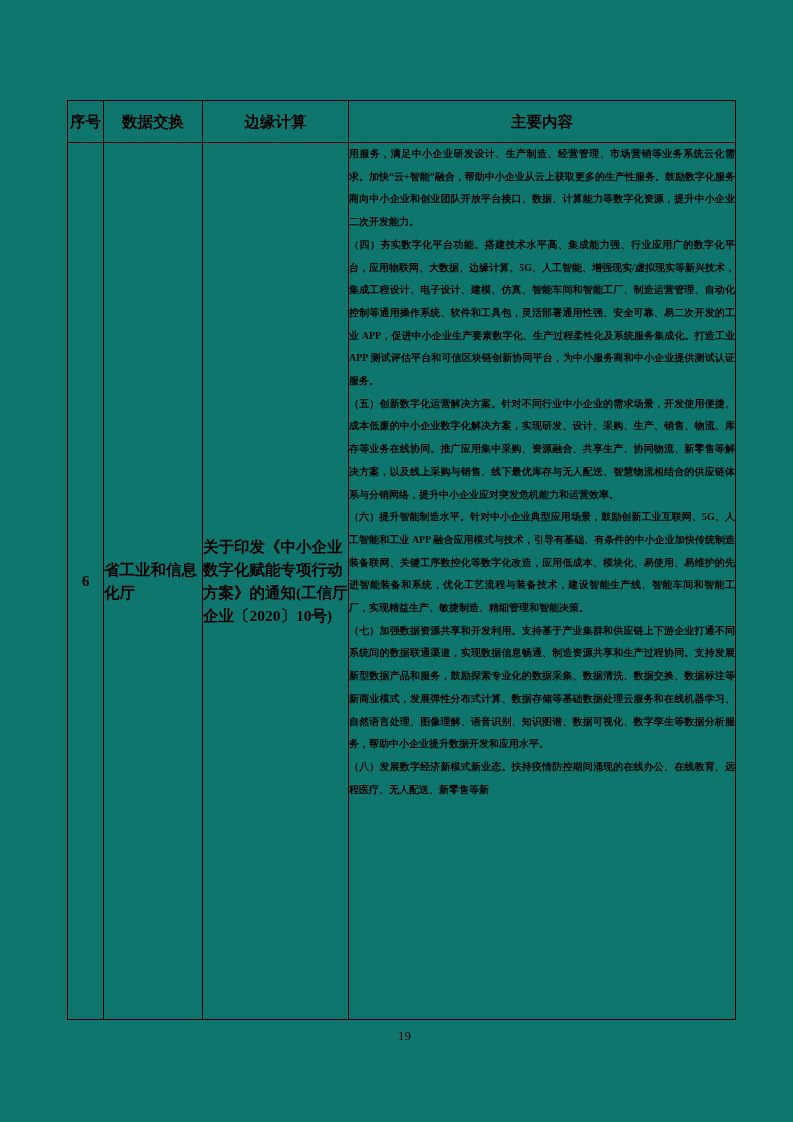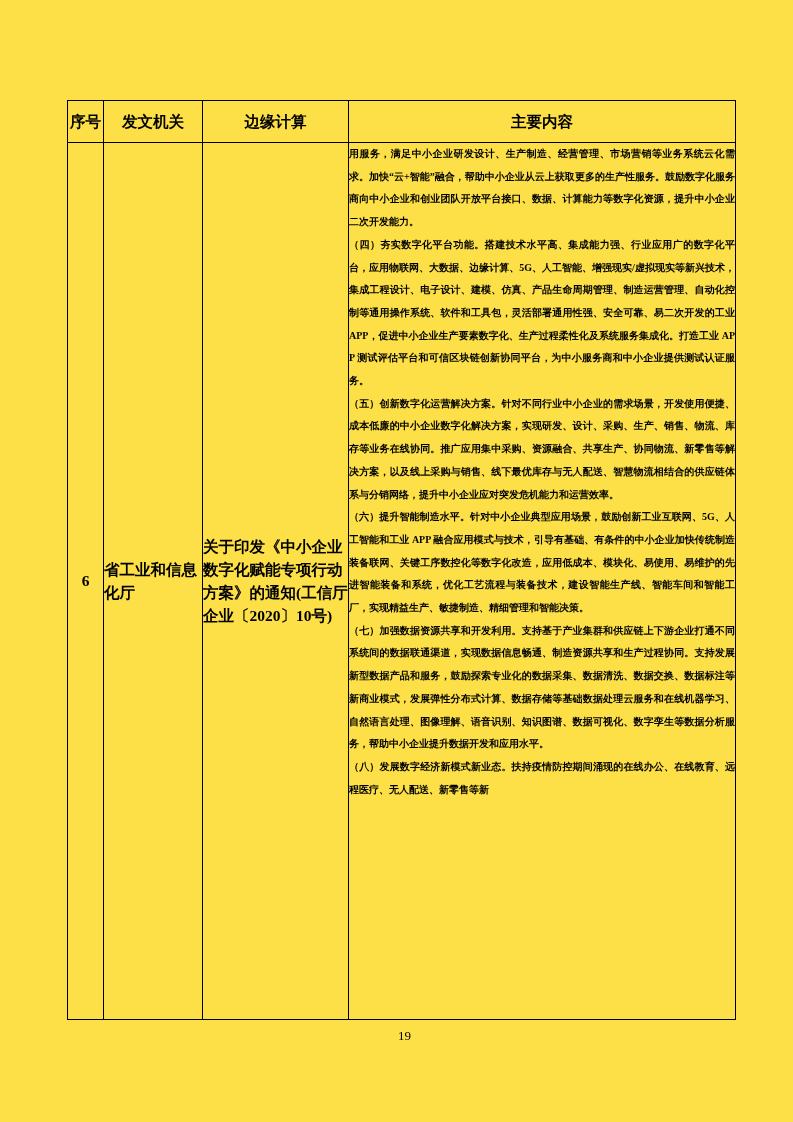--- a/index.html
+++ b/index.html
@@ -4,21 +4,21 @@
 <style>
   html, body {
     margin: 0;
     padding: 0;
     background: #ffffff;
   }
   .page {
     position: relative;
     width: 793px;
     height: 1122px;
-    background: #fde047;
+    background: #0f766e;
     font-family: "Liberation Serif", "DejaVu Serif", serif;
     color: #000000;
     overflow: hidden;
   }
   table.doc-table {
     position: absolute;
     left: 67px;
     top: 100px;
     width: 668px;
     border-collapse: collapse;
@@ -88,34 +88,34 @@
   <table class="doc-table">
     <colgroup>
       <col style="width:36px">
       <col style="width:99px">
       <col style="width:146px">
       <col style="width:387px">
     </colgroup>
     <thead>
       <tr>
         <th class="h-cell">序号</th>
-        <th class="h-cell">发文机关</th>
+        <th class="h-cell">数据交换</th>
         <th class="h-cell">边缘计算</th>
         <th class="h-cell">主要内容</th>
       </tr>
     </thead>
     <tbody>
       <tr class="data-row" style="height:877px;">
         <td class="c-index">6</td>
         <td class="c-agency">省工业和信息化厅</td>
         <td class="c-doc">关于印发《中小企业数字化赋能专项行动方案》的通知(工信厅企业〔2020〕10号)</td>
         <td class="c-content">
           <div>
               <div class="para">用服务，满足中小企业研发设计、生产制造、经营管理、市场营销等业务系统云化需求。加快“云+智能”融合，帮助中小企业从云上获取更多的生产性服务。鼓励数字化服务商向中小企业和创业团队开放平台接口、数据、计算能力等数字化资源，提升中小企业二次开发能力。</div>
-              <div class="para">（四）夯实数字化平台功能。搭建技术水平高、集成能力强、行业应用广的数字化平台，应用物联网、大数据、边缘计算、5G、人工智能、增强现实/虚拟现实等新兴技术，集成工程设计、电子设计、建模、仿真、产品生命周期管理、制造运营管理、自动化控制等通用操作系统、软件和工具包，灵活部署通用性强、安全可靠、易二次开发的工业 APP，促进中小企业生产要素数字化、生产过程柔性化及系统服务集成化。打造工业 APP 测试评估平台和可信区块链创新协同平台，为中小服务商和中小企业提供测试认证服务。</div>
+              <div class="para">（四）夯实数字化平台功能。搭建技术水平高、集成能力强、行业应用广的数字化平台，应用物联网、大数据、边缘计算、5G、人工智能、增强现实/虚拟现实等新兴技术，集成工程设计、电子设计、建模、仿真、智能车间和智能工厂、制造运营管理、自动化控制等通用操作系统、软件和工具包，灵活部署通用性强、安全可靠、易二次开发的工业 APP，促进中小企业生产要素数字化、生产过程柔性化及系统服务集成化。打造工业 APP 测试评估平台和可信区块链创新协同平台，为中小服务商和中小企业提供测试认证服务。</div>
               <div class="para">（五）创新数字化运营解决方案。针对不同行业中小企业的需求场景，开发使用便捷、成本低廉的中小企业数字化解决方案，实现研发、设计、采购、生产、销售、物流、库存等业务在线协同。推广应用集中采购、资源融合、共享生产、协同物流、新零售等解决方案，以及线上采购与销售、线下最优库存与无人配送、智慧物流相结合的供应链体系与分销网络，提升中小企业应对突发危机能力和运营效率。</div>
               <div class="para">（六）提升智能制造水平。针对中小企业典型应用场景，鼓励创新工业互联网、5G、人工智能和工业 APP 融合应用模式与技术，引导有基础、有条件的中小企业加快传统制造装备联网、关键工序数控化等数字化改造，应用低成本、模块化、易使用、易维护的先进智能装备和系统，优化工艺流程与装备技术，建设智能生产线、智能车间和智能工厂，实现精益生产、敏捷制造、精细管理和智能决策。</div>
               <div class="para">（七）加强数据资源共享和开发利用。支持基于产业集群和供应链上下游企业打通不同系统间的数据联通渠道，实现数据信息畅通、制造资源共享和生产过程协同。支持发展新型数据产品和服务，鼓励探索专业化的数据采集、数据清洗、数据交换、数据标注等新商业模式，发展弹性分布式计算、数据存储等基础数据处理云服务和在线机器学习、自然语言处理、图像理解、语音识别、知识图谱、数据可视化、数字孪生等数据分析服务，帮助中小企业提升数据开发和应用水平。</div>
               <div class="para">（八）发展数字经济新模式新业态。扶持疫情防控期间涌现的在线办公、在线教育、远程医疗、无人配送、新零售等新</div>
             </div>
         </td>
       </tr>
     </tbody>
   </table>
 

